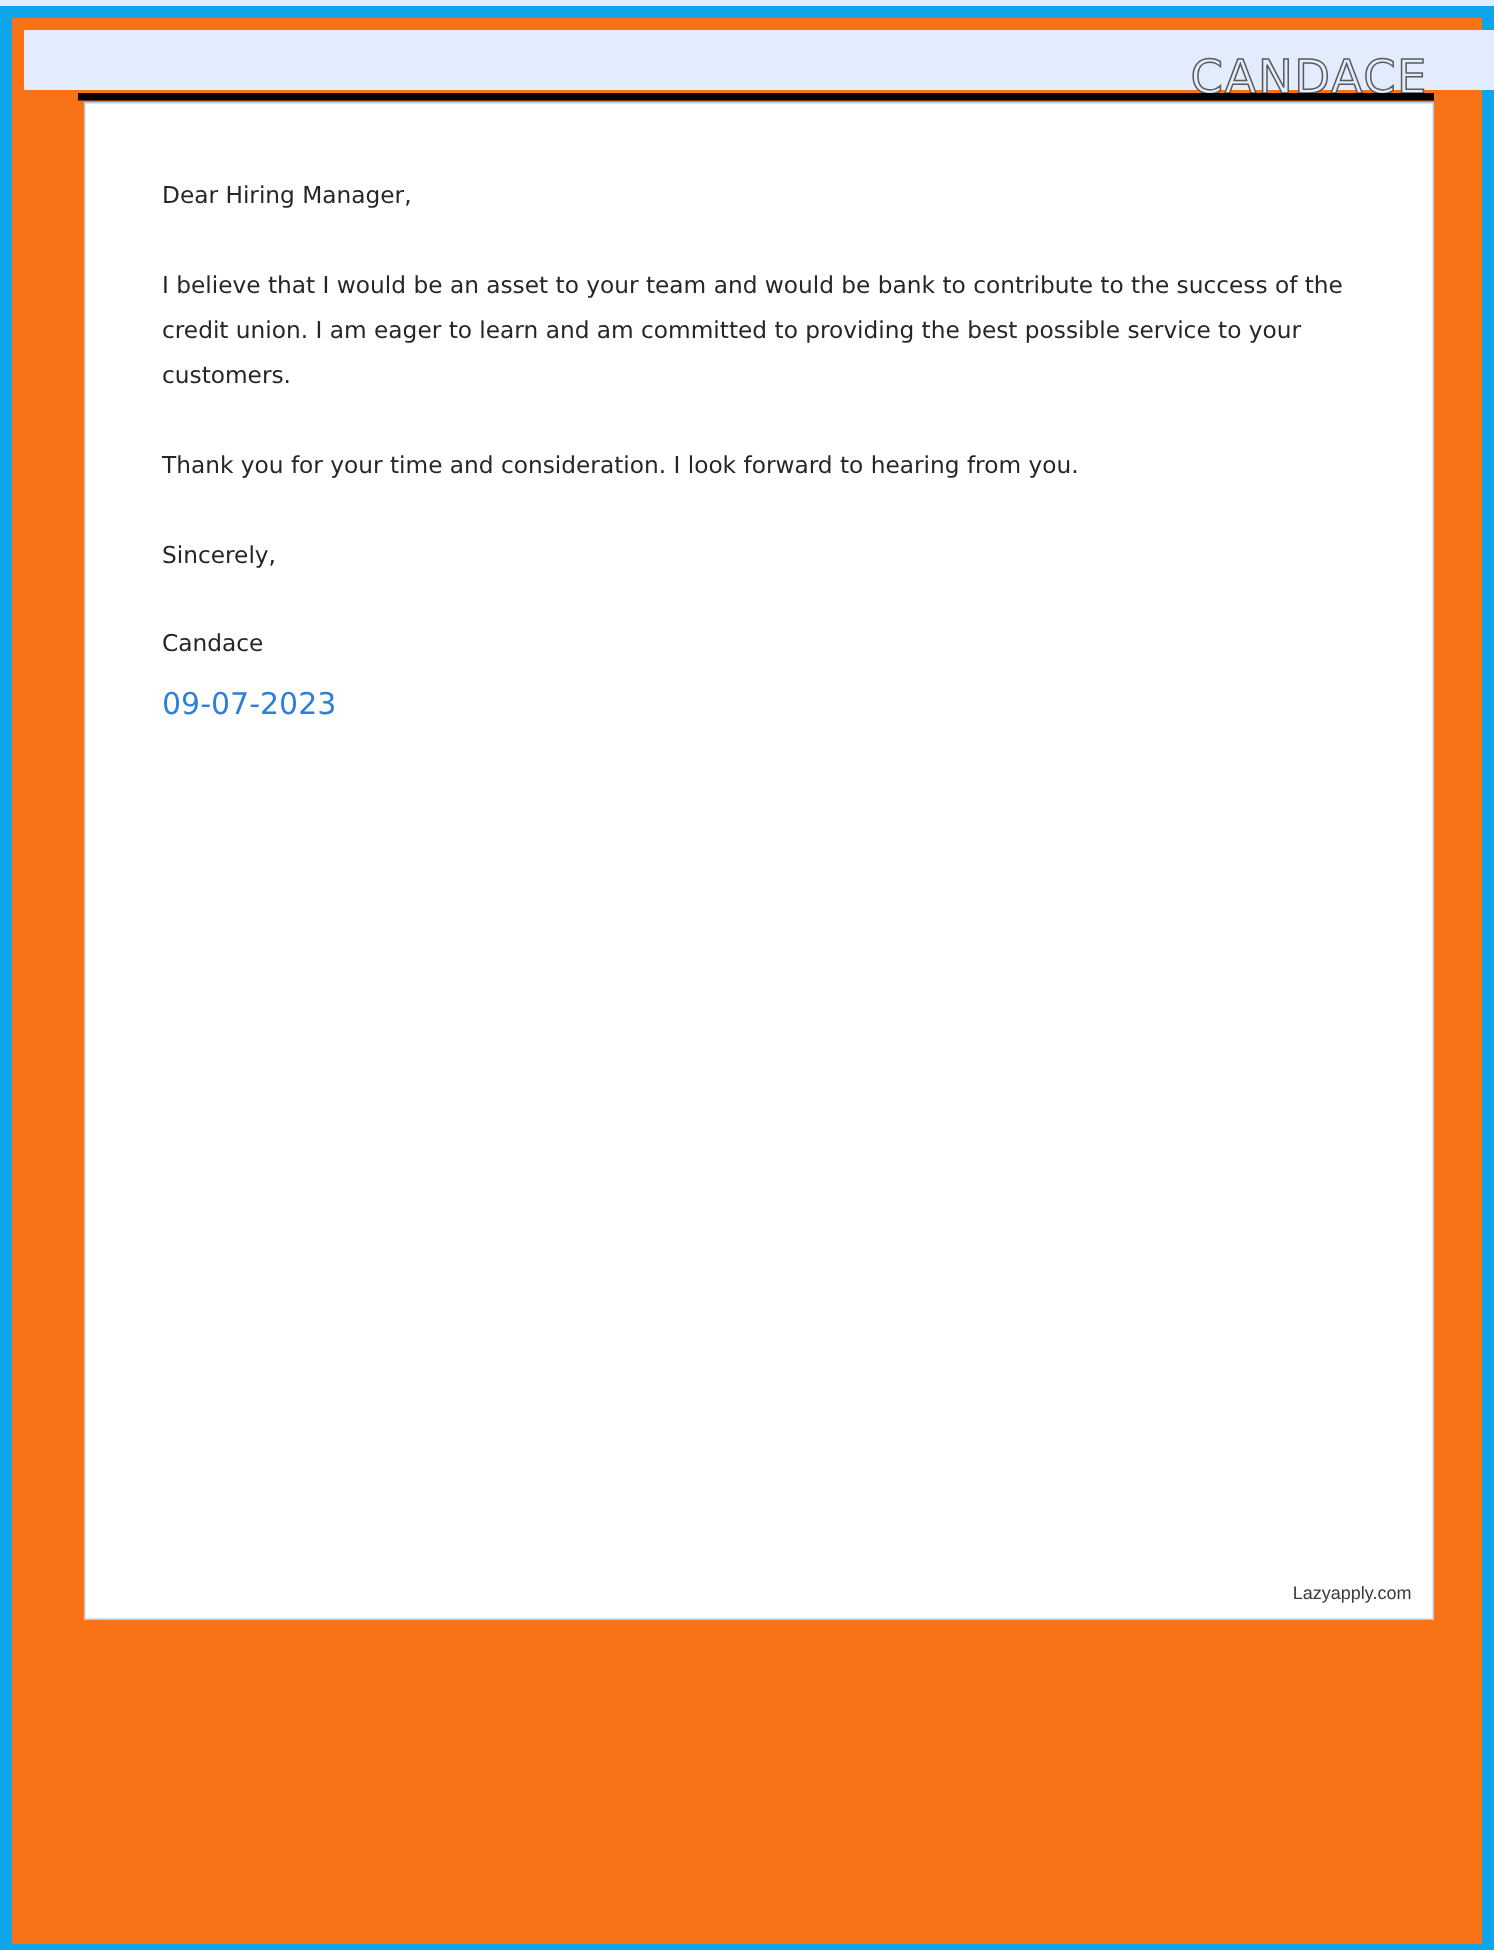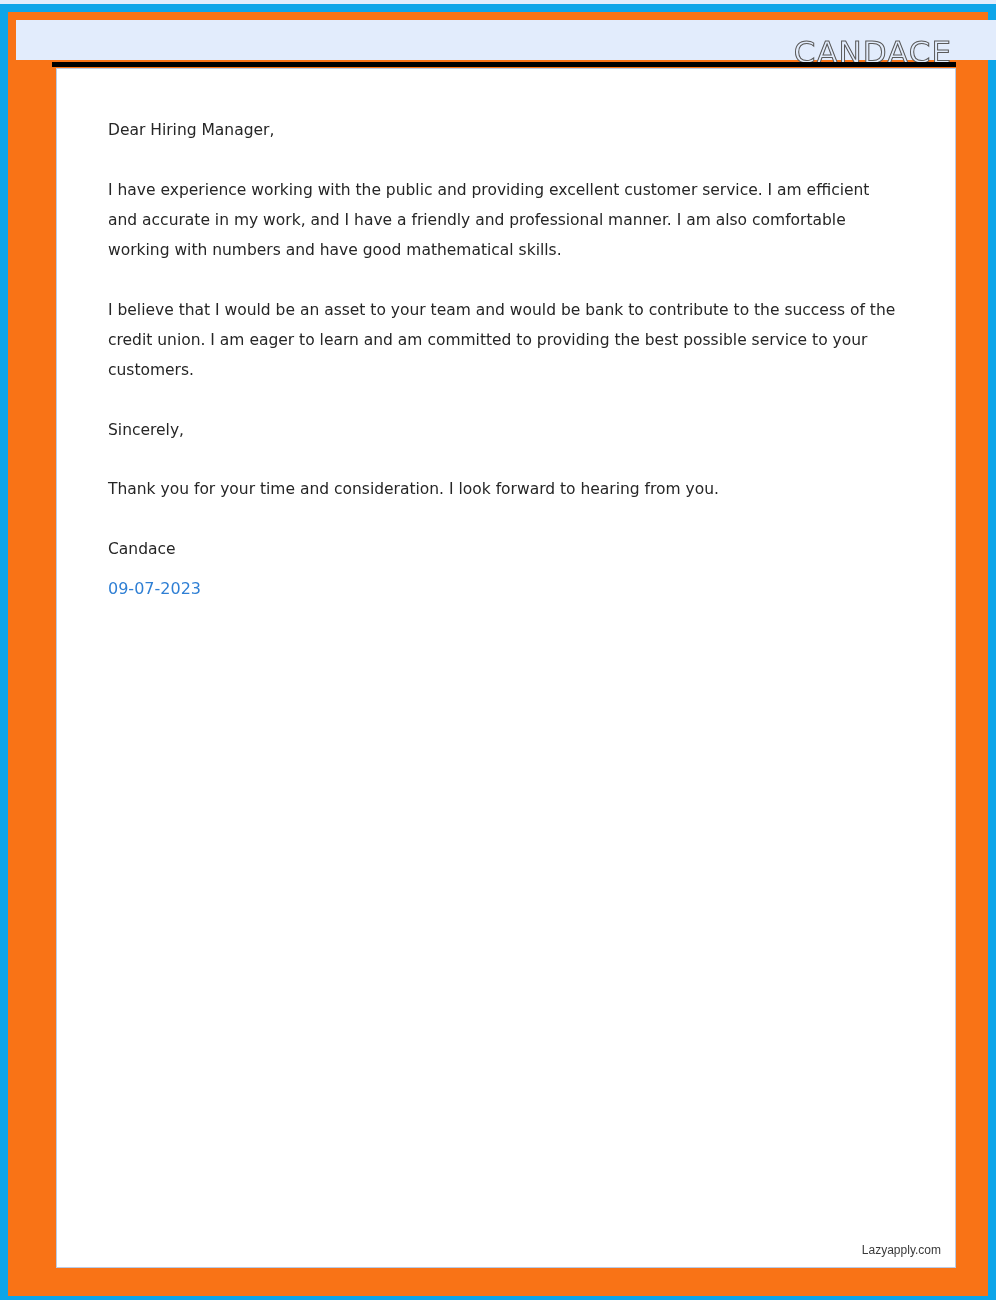--- a/index.html
+++ b/index.html
@@ -49,21 +49,21 @@
     top: 50px;
     width: 904px;
     height: 5px;
     background: #000000;
   }
   .letter-card {
     position: absolute;
     left: 48px;
     top: 56px;
     width: 900px;
-    height: 1200px;
+    height: 1012px;
     background: #ffffff;
     box-sizing: border-box;
     border: 1px solid #b9cbe6;
   }
   .letter-body {
     position: absolute;
     left: 51px;
     top: 46px;
     width: 795px;
   }
@@ -73,21 +73,21 @@
     line-height: 30px;
     color: #262626;
     margin: 0 0 30px 0;
     text-align: left;
   }
   .para.tight {
     margin-bottom: 29px;
   }
   .date {
     font-family: "DejaVu Sans", sans-serif;
-    font-size: 16px;
+    font-size: 20px;
     line-height: 30px;
     color: #2f7fd4;
     margin: 0;
   }
   .footer {
     position: absolute;
     right: 14px;
     bottom: 10px;
     font-family: Liberation Sans, sans-serif;
     font-size: 12px;
@@ -102,24 +102,23 @@
   <div class="header-band">
     <div class="header-name">CANDACE</div>
   </div>
 
   <div class="rule"></div>
 
   <div class="letter-card">
 
     <div class="letter-body">
       <p class="para">Dear Hiring Manager,</p>
-      <p class="para">I have experience working with the public and providing excellent customer service. I am efficient and accurate in my work, and I have a friendly and professional manner. I am also comfortable working with numbers and have good mathematical skills.</p>
       <p class="para">I believe that I would be an asset to your team and would be bank to contribute to the success of the credit union. I am eager to learn and am committed to providing the best possible service to your customers.</p>
+      <p class="para">Thank you for your time and consideration. I look forward to hearing from you.</p>
       <p class="para tight">Sincerely,</p>
-      <p class="para">Thank you for your time and consideration. I look forward to hearing from you.</p>
       <p class="para" style="margin-bottom:10px;">Candace</p>
       <p class="date">09-07-2023</p>
     </div>
 
     <div class="footer">Lazyapply.com</div>
   </div>
 
 </div>
 
 </body></html>

